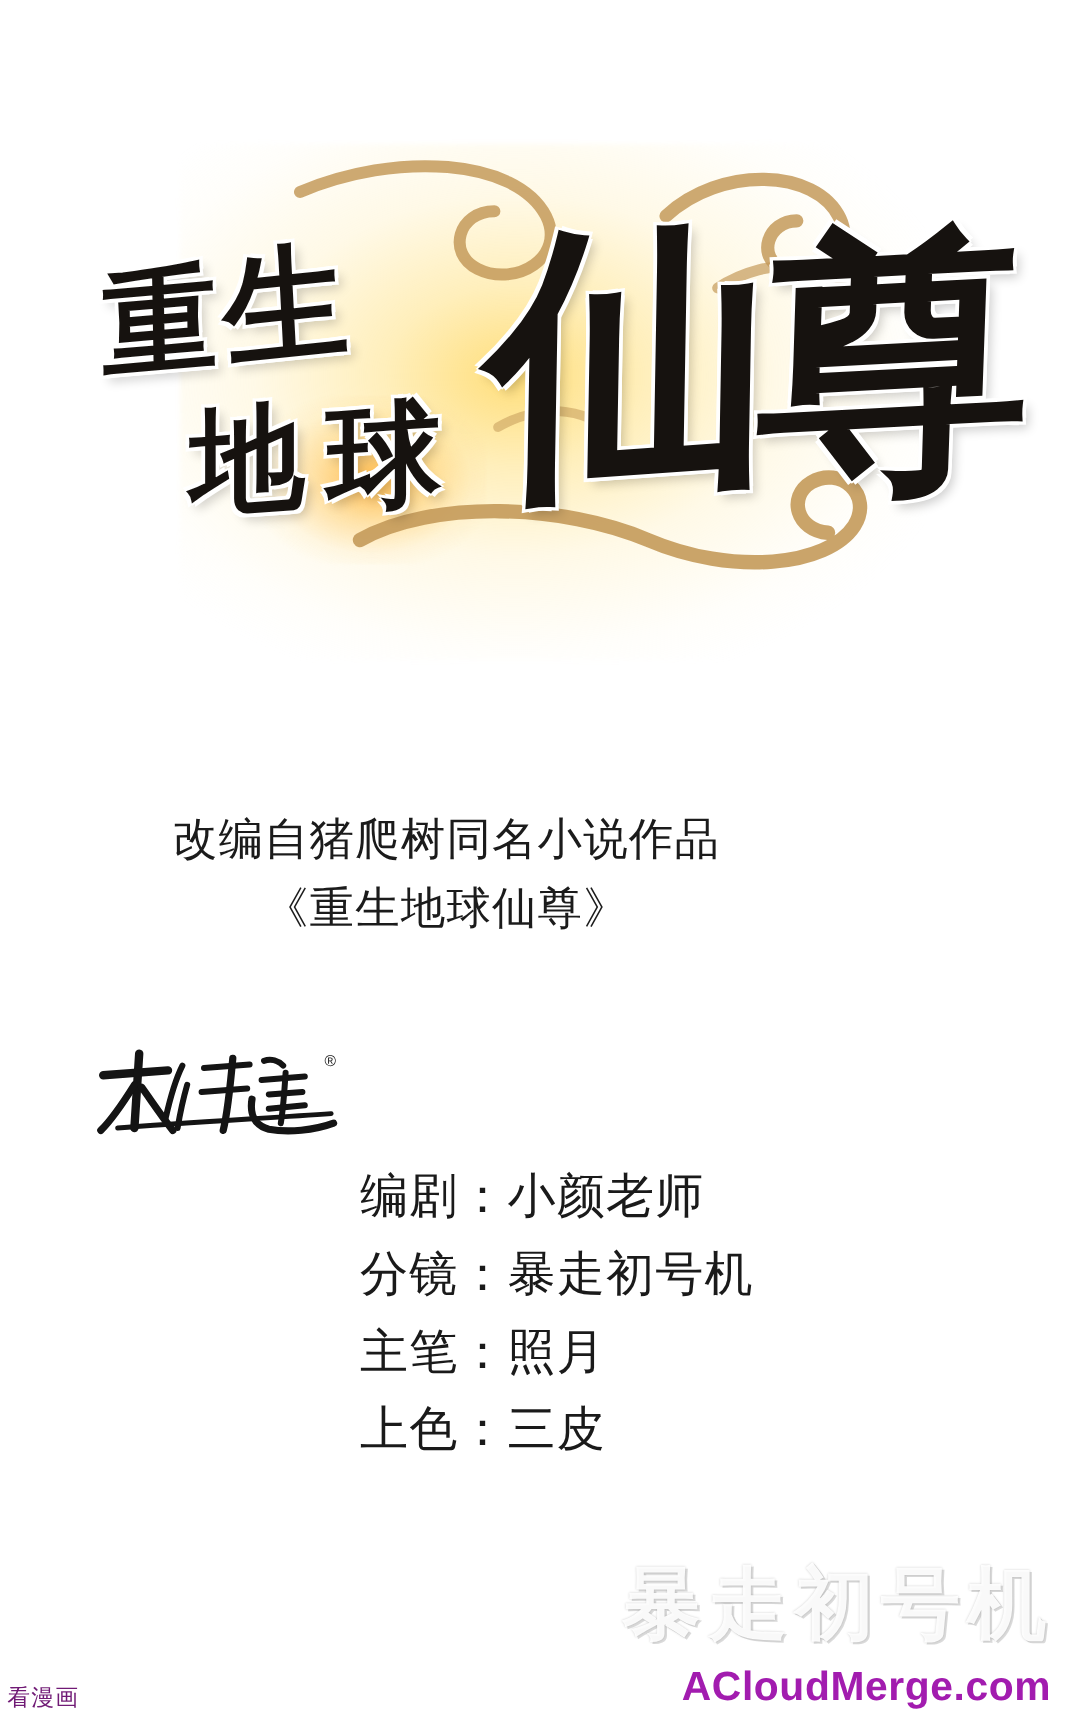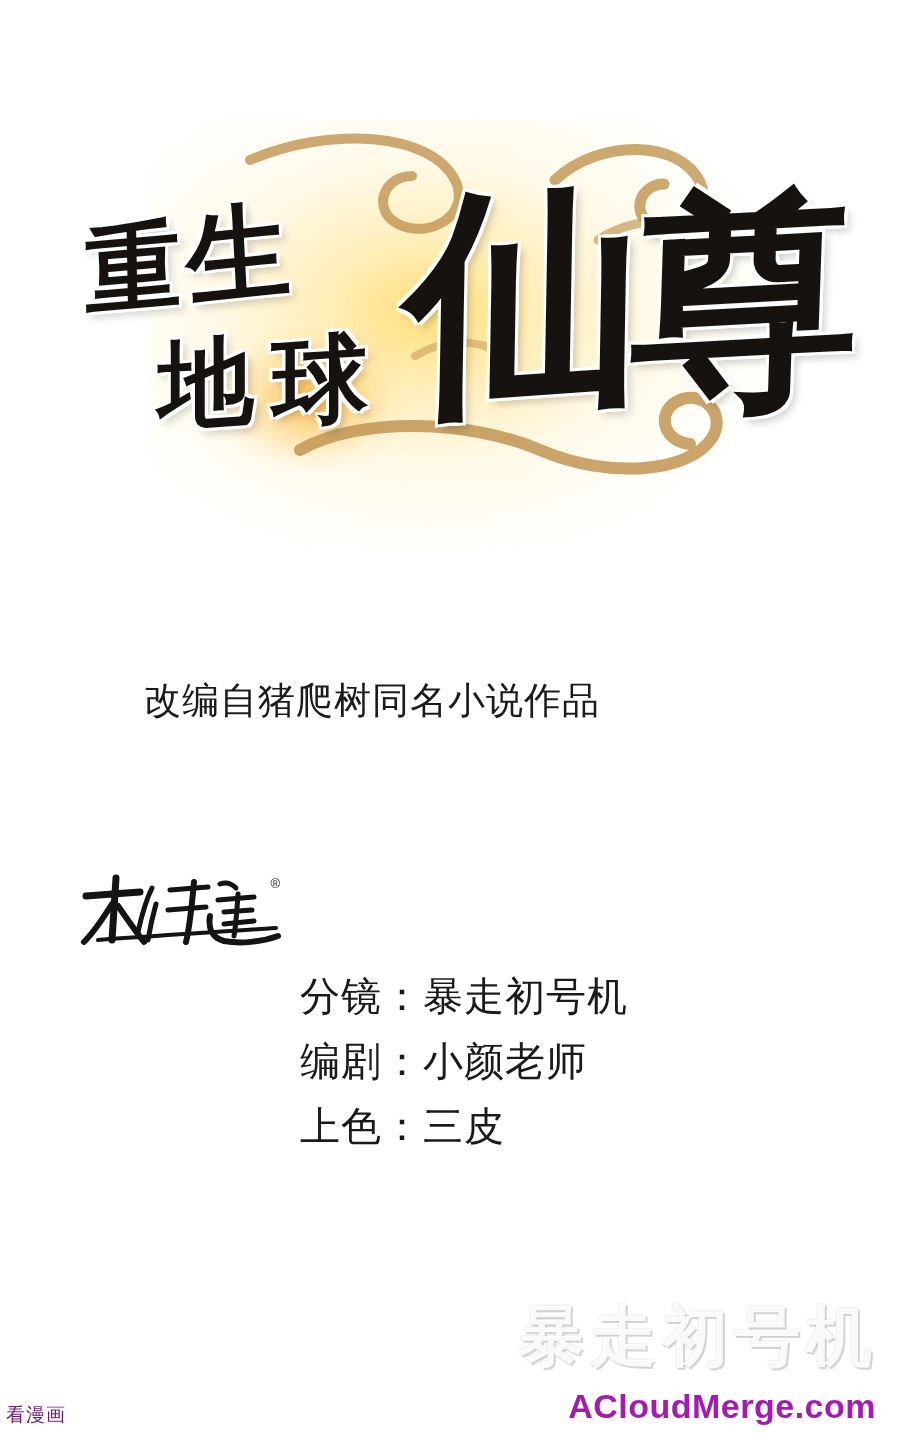--- a/index.html
+++ b/index.html
@@ -195,20 +195,21 @@
   <span class="t-char t-c0">重</span>
   <span class="t-char t-c1">生</span>
   <span class="t-char t-c2">地</span>
   <span class="t-char t-c3">球</span>
   <span class="t-char t-c4">仙</span>
   <span class="t-char t-c5">尊</span>
 </div>
 
 <div class="subtitle">
   <span>改编自猪爬树同名小说作品</span>
+  <span class="line2">《重生地球仙尊》</span>
 </div>
 
 <div class="studio-row">
   <div class="studio-logo">
     <svg viewBox="0 0 208 78" width="208" height="78">
       <g fill="none" stroke="#141414" stroke-linecap="round" stroke-linejoin="round">
 
         <path d="M8 26 L62 22" stroke-width="7"></path>
         <path d="M38 8 L34 70" stroke-width="7"></path>
         <path d="M34 34 C24 50 16 62 6 72" stroke-width="6"></path>
@@ -227,20 +228,21 @@
         <path d="M160 24 C159 40 158 54 156 66" stroke-width="5"></path>
         <path d="M132 46 C130 58 134 68 146 71 C162 74 184 72 200 66" stroke-width="6"></path>
       </g>
       <path d="M20 70 C70 66 140 62 198 58" fill="none" stroke="#141414" stroke-width="4" stroke-linecap="round"></path>
     </svg>
     <span class="reg">®</span>
   </div>
 </div>
 
 <div class="staff">
+  <div class="row">编剧：小颜老师</div>
   <div class="row">分镜：暴走初号机</div>
-  <div class="row">编剧：小颜老师</div>
+  <div class="row">主笔：照月</div>
   <div class="row">上色：三皮</div>
 </div>
 
 <div class="wm-main">暴走初号机</div>
 <div class="wm-sub">ACloudMerge.com</div>
 <div class="wm-corner">看漫画</div>
 
 </body></html>

